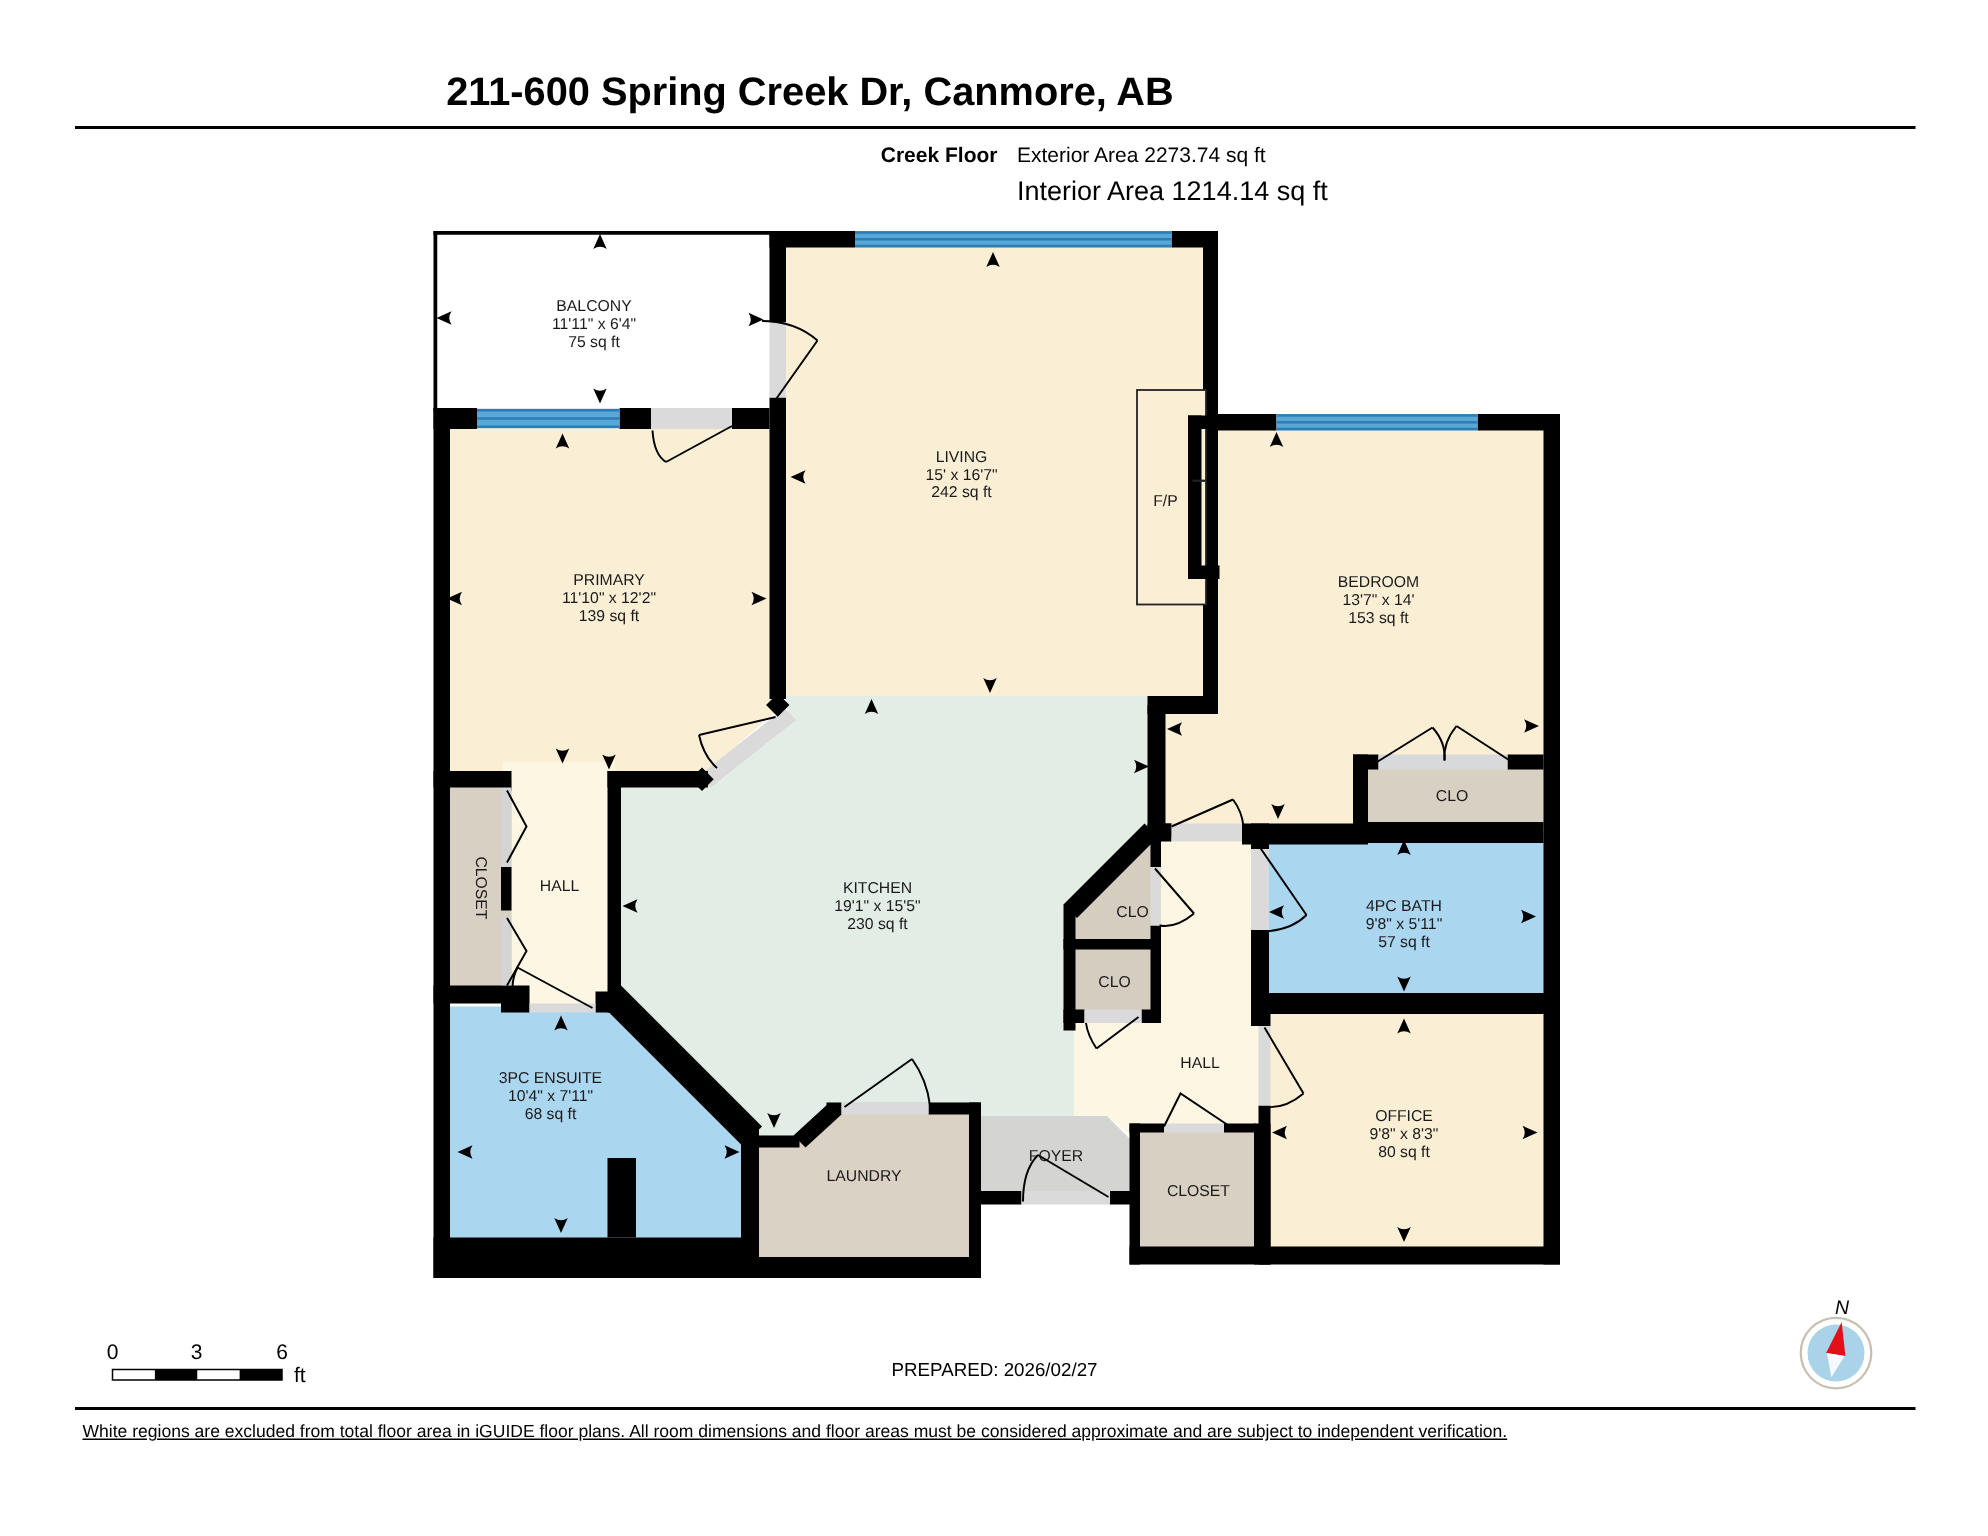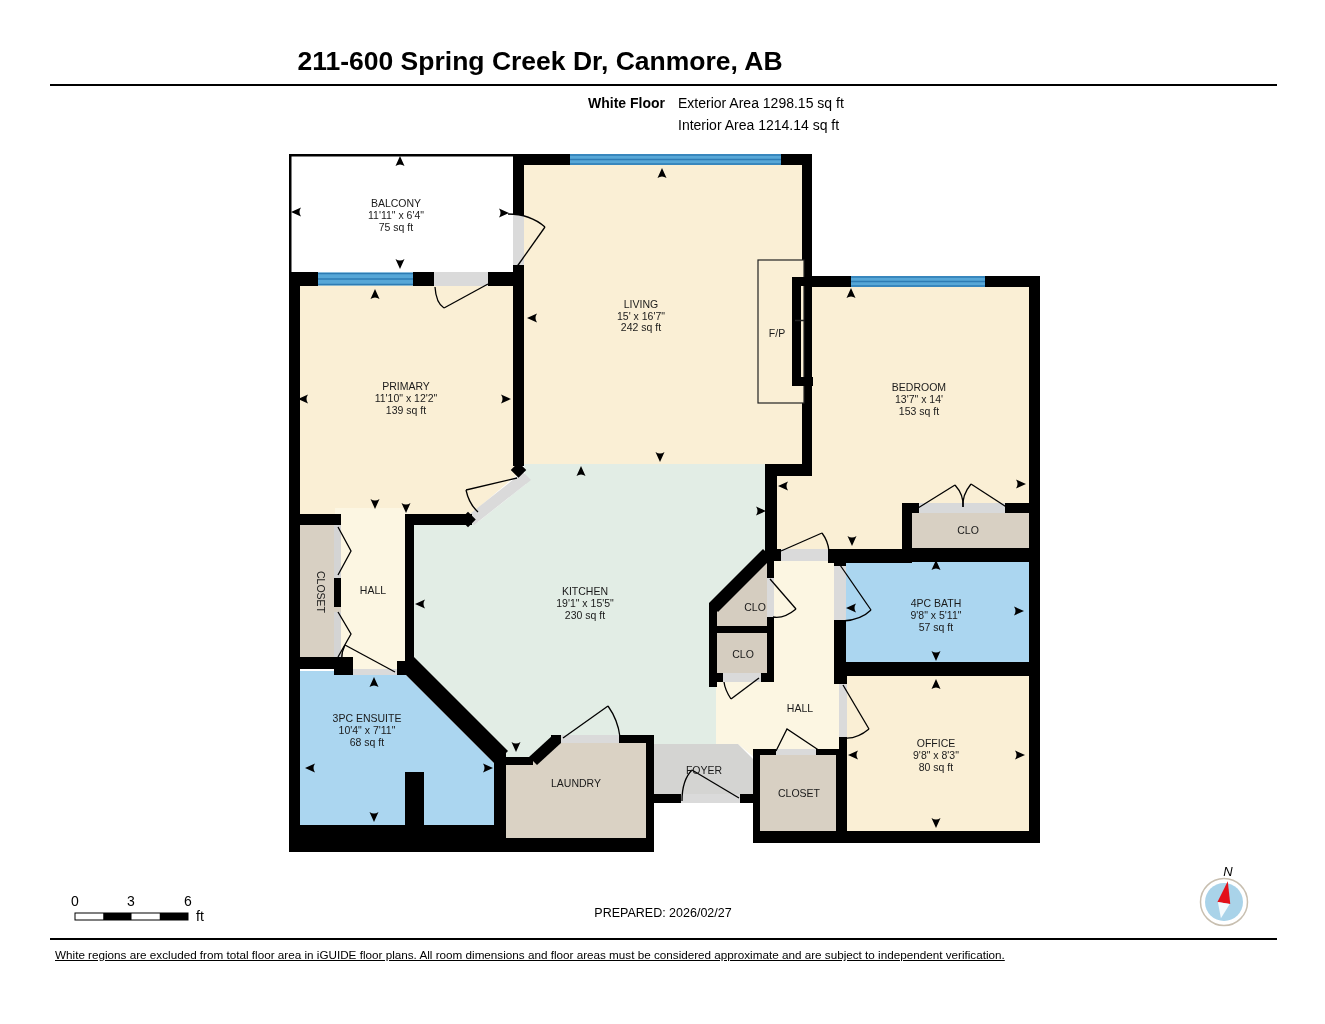--- a/index.html
+++ b/index.html
@@ -6,25 +6,25 @@
   body{width:1325px;height:1024px;position:relative;font-family:"Liberation Sans",sans-serif;}
   .abs{position:absolute;}
 </style>
 </head>
 <body>
 
 <div class="abs" style="left:0;top:49px;width:1080px;text-align:center;font-size:26.5px;font-weight:bold;color:#000;line-height:25px;">211-600 Spring Creek Dr, Canmore, AB</div>
 
 <div class="abs" style="left:50px;top:84px;width:1227px;height:2px;background:#000;"></div>
 
-<div class="abs" style="left:0;top:95px;width:665px;text-align:right;font-size:14px;font-weight:bold;color:#000;">White Floor</div>
-
-<div class="abs" style="left:678px;top:95px;font-size:14px;color:#000;">Exterior Area 1298.15 sq ft</div>
-
-<div class="abs" style="left:678px;top:117px;font-size:14px;color:#000;">Interior Area 1214.14 sq ft</div>
+<div class="abs" style="left:0;top:95px;width:665px;text-align:right;font-size:14px;font-weight:bold;color:#000;">Creek Floor</div>
+
+<div class="abs" style="left:678px;top:95px;font-size:14px;color:#000;">Exterior Area 2273.74 sq ft</div>
+
+<div class="abs" style="left:678px;top:117px;font-size:18px;color:#000;">Interior Area 1214.14 sq ft</div>
 
 <svg class="abs" style="left:0;top:0;" width="1325" height="1024" viewBox="0 0 1325 1024">
 <g id="plan">
 
 <rect x="290" y="155" width="228" height="125" fill="#ffffff"></rect>
 
 <rect x="518" y="159" width="290" height="306" fill="#FAEFD5"></rect>
 
 <polygon points="294,278 518,278 518,474 470,515 294,515" fill="#FAEFD5"></polygon>
 

